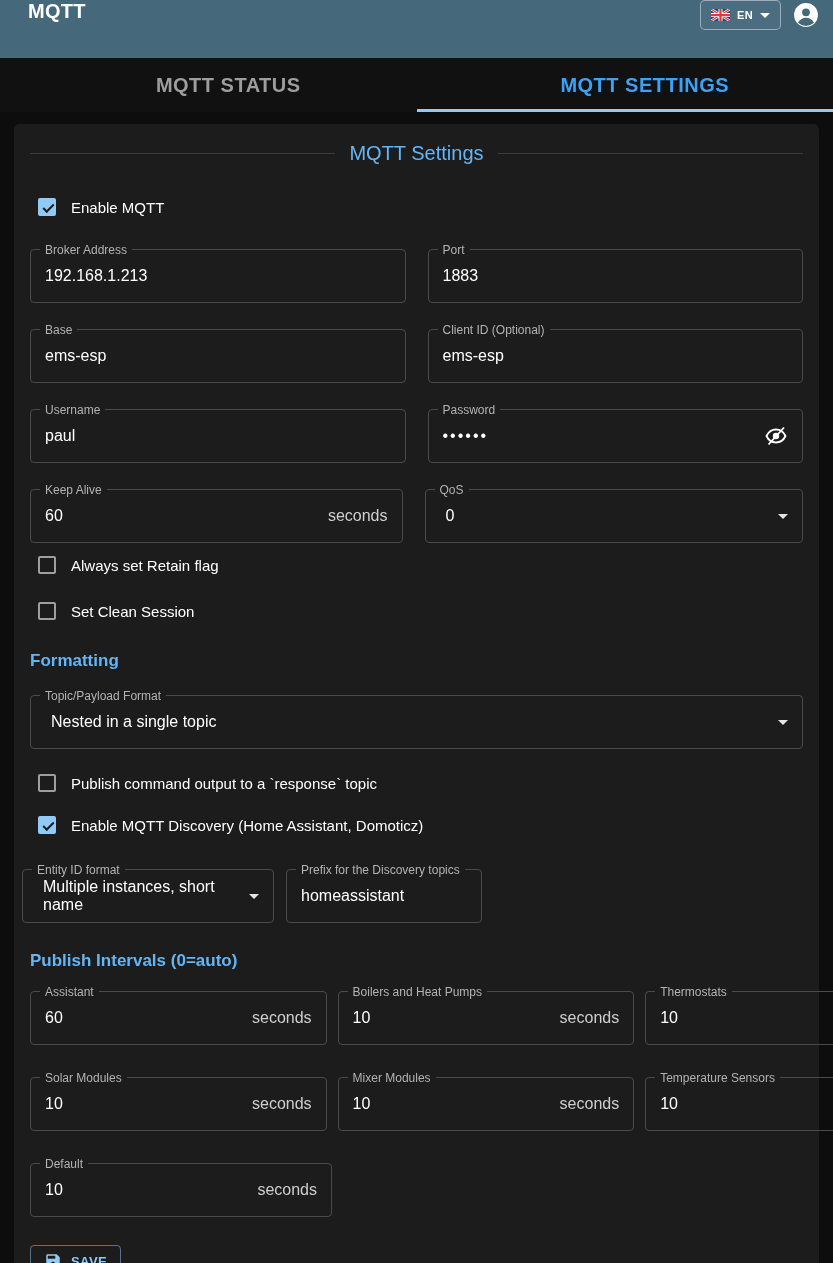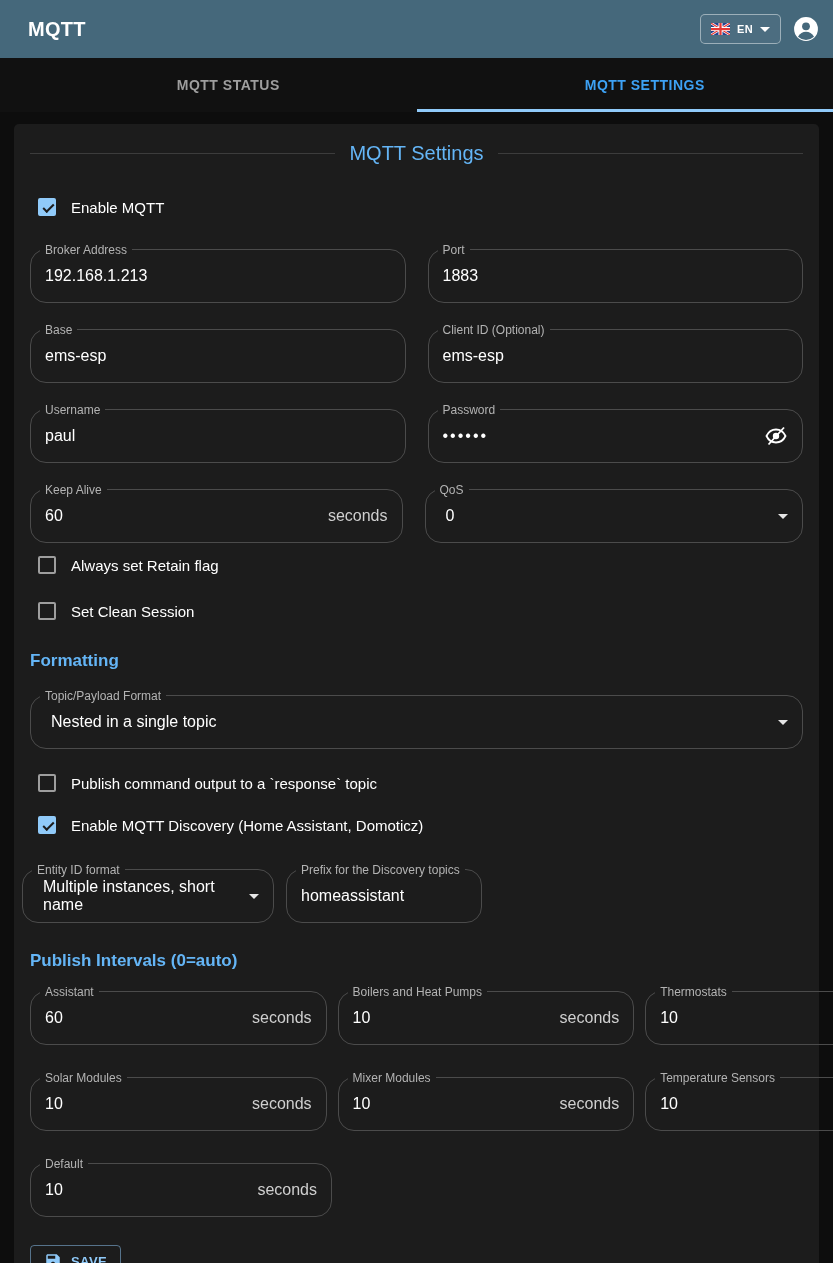--- a/index.html
+++ b/index.html
@@ -8,50 +8,50 @@
     --primary:#90caf9; --text:#ffffff; --adorn:#cfcfcf; --tab-inactive:#9e9e9e;
   }
   *{box-sizing:border-box; margin:0; padding:0;}
   body{
     width:833px; height:1263px; overflow:hidden;
     background:var(--page);
     font-family:"Liberation Sans", sans-serif;
     color:var(--text);
   }
   
-  .appbar{height:58px; background:var(--header); display:flex; align-items:center; padding:0 14px 0 28px;}
+  .appbar{height:58px; background:var(--header); display:flex; align-items:flex-start; padding:0 14px 0 28px;}
   .appbar .title{font-size:20px; font-weight:bold; letter-spacing:.3px;}
   .hdr-right{margin-left:auto; display:flex; align-items:center; gap:12px;}
   .lang{display:flex; align-items:center; gap:7px; background:rgba(255,255,255,0.04);
     border:1px solid rgba(255,255,255,0.45); border-radius:5px; height:30px; padding:0 10px; cursor:pointer; color:#fff;}
   .lang-label{font-size:11px; font-weight:bold; letter-spacing:.3px;}
   .caret{width:0; height:0; border-left:5px solid transparent; border-right:5px solid transparent; border-top:5px solid #fff;}
   .account{width:26px; height:26px; display:flex; cursor:pointer;}
   
   .tabs{height:54px; background:#111111; display:flex;}
   .tab{flex:1; display:flex; align-items:center; justify-content:center;
-    font-size:14px; font-weight:bold; letter-spacing:.5px; color:var(--tab-inactive); cursor:pointer;padding-left:40px;}
+    font-size:20px; font-weight:bold; letter-spacing:.5px; color:var(--tab-inactive); cursor:pointer;padding-left:40px;}
   .tab.active{color:var(--tab-active); box-shadow:inset 0 -3px 0 var(--indicator);}
   
   .card{margin:12px 14px 0; background:var(--card); border-radius:5px; padding:18px 16px 40px; min-height:1150px;}
   .divider{display:flex; align-items:center; gap:14px; margin:0 0 2px;}
   .divider .line{flex:1; height:1px; background:#3c3c3c;}
   .divider .div-text{color:var(--accent); font-size:20px;}
   
   .cbrow{display:flex; align-items:center; gap:15px; margin:10px 0 18px 8px; cursor:pointer; height:24px;}
   .cb{width:18px; height:18px; border:2px solid #9e9e9e; border-radius:2px; position:relative; flex:0 0 auto;}
   .cb.checked{background:var(--primary); border-color:var(--primary);}
   .cb.checked::after{content:""; position:absolute; left:3px; top:4px; width:9px; height:4px;
     border-left:2px solid var(--card); border-bottom:2px solid var(--card); transform:rotate(-45deg);}
   .cbrow .cblabel{font-size:15px;}
   .first-cbrow{margin-top:30px;}
   
   .row{display:flex; gap:22px; margin-top:26px;}
   .row > .tf{flex:1;}
-  .tf{position:relative; border:1px solid var(--outline); border-radius:16px; height:54px;
+  .tf{position:relative; border:1px solid var(--outline); border-radius:4px; height:54px;
     display:flex; align-items:center; padding:0 14px;}
   .tf .lbl{position:absolute; top:-7px; left:9px; background:var(--card); padding:0 5px;
     font-size:12px; color:var(--label); white-space:nowrap;}
   .tf input{background:transparent; border:none; outline:none; color:var(--text);
     font-size:16px; font-family:"Liberation Sans", sans-serif; flex:1; min-width:0;}
   .tf .val{color:var(--text); font-size:16px; flex:1;}
   .tf .adorn{color:var(--adorn); font-size:16px;}
   .tf .sel-arrow{width:0; height:0; border-left:5px solid transparent; border-right:5px solid transparent;
     border-top:5px solid #e6e6e6; margin-left:8px;}
   .tf.select{cursor:pointer;padding-left:20px;}

